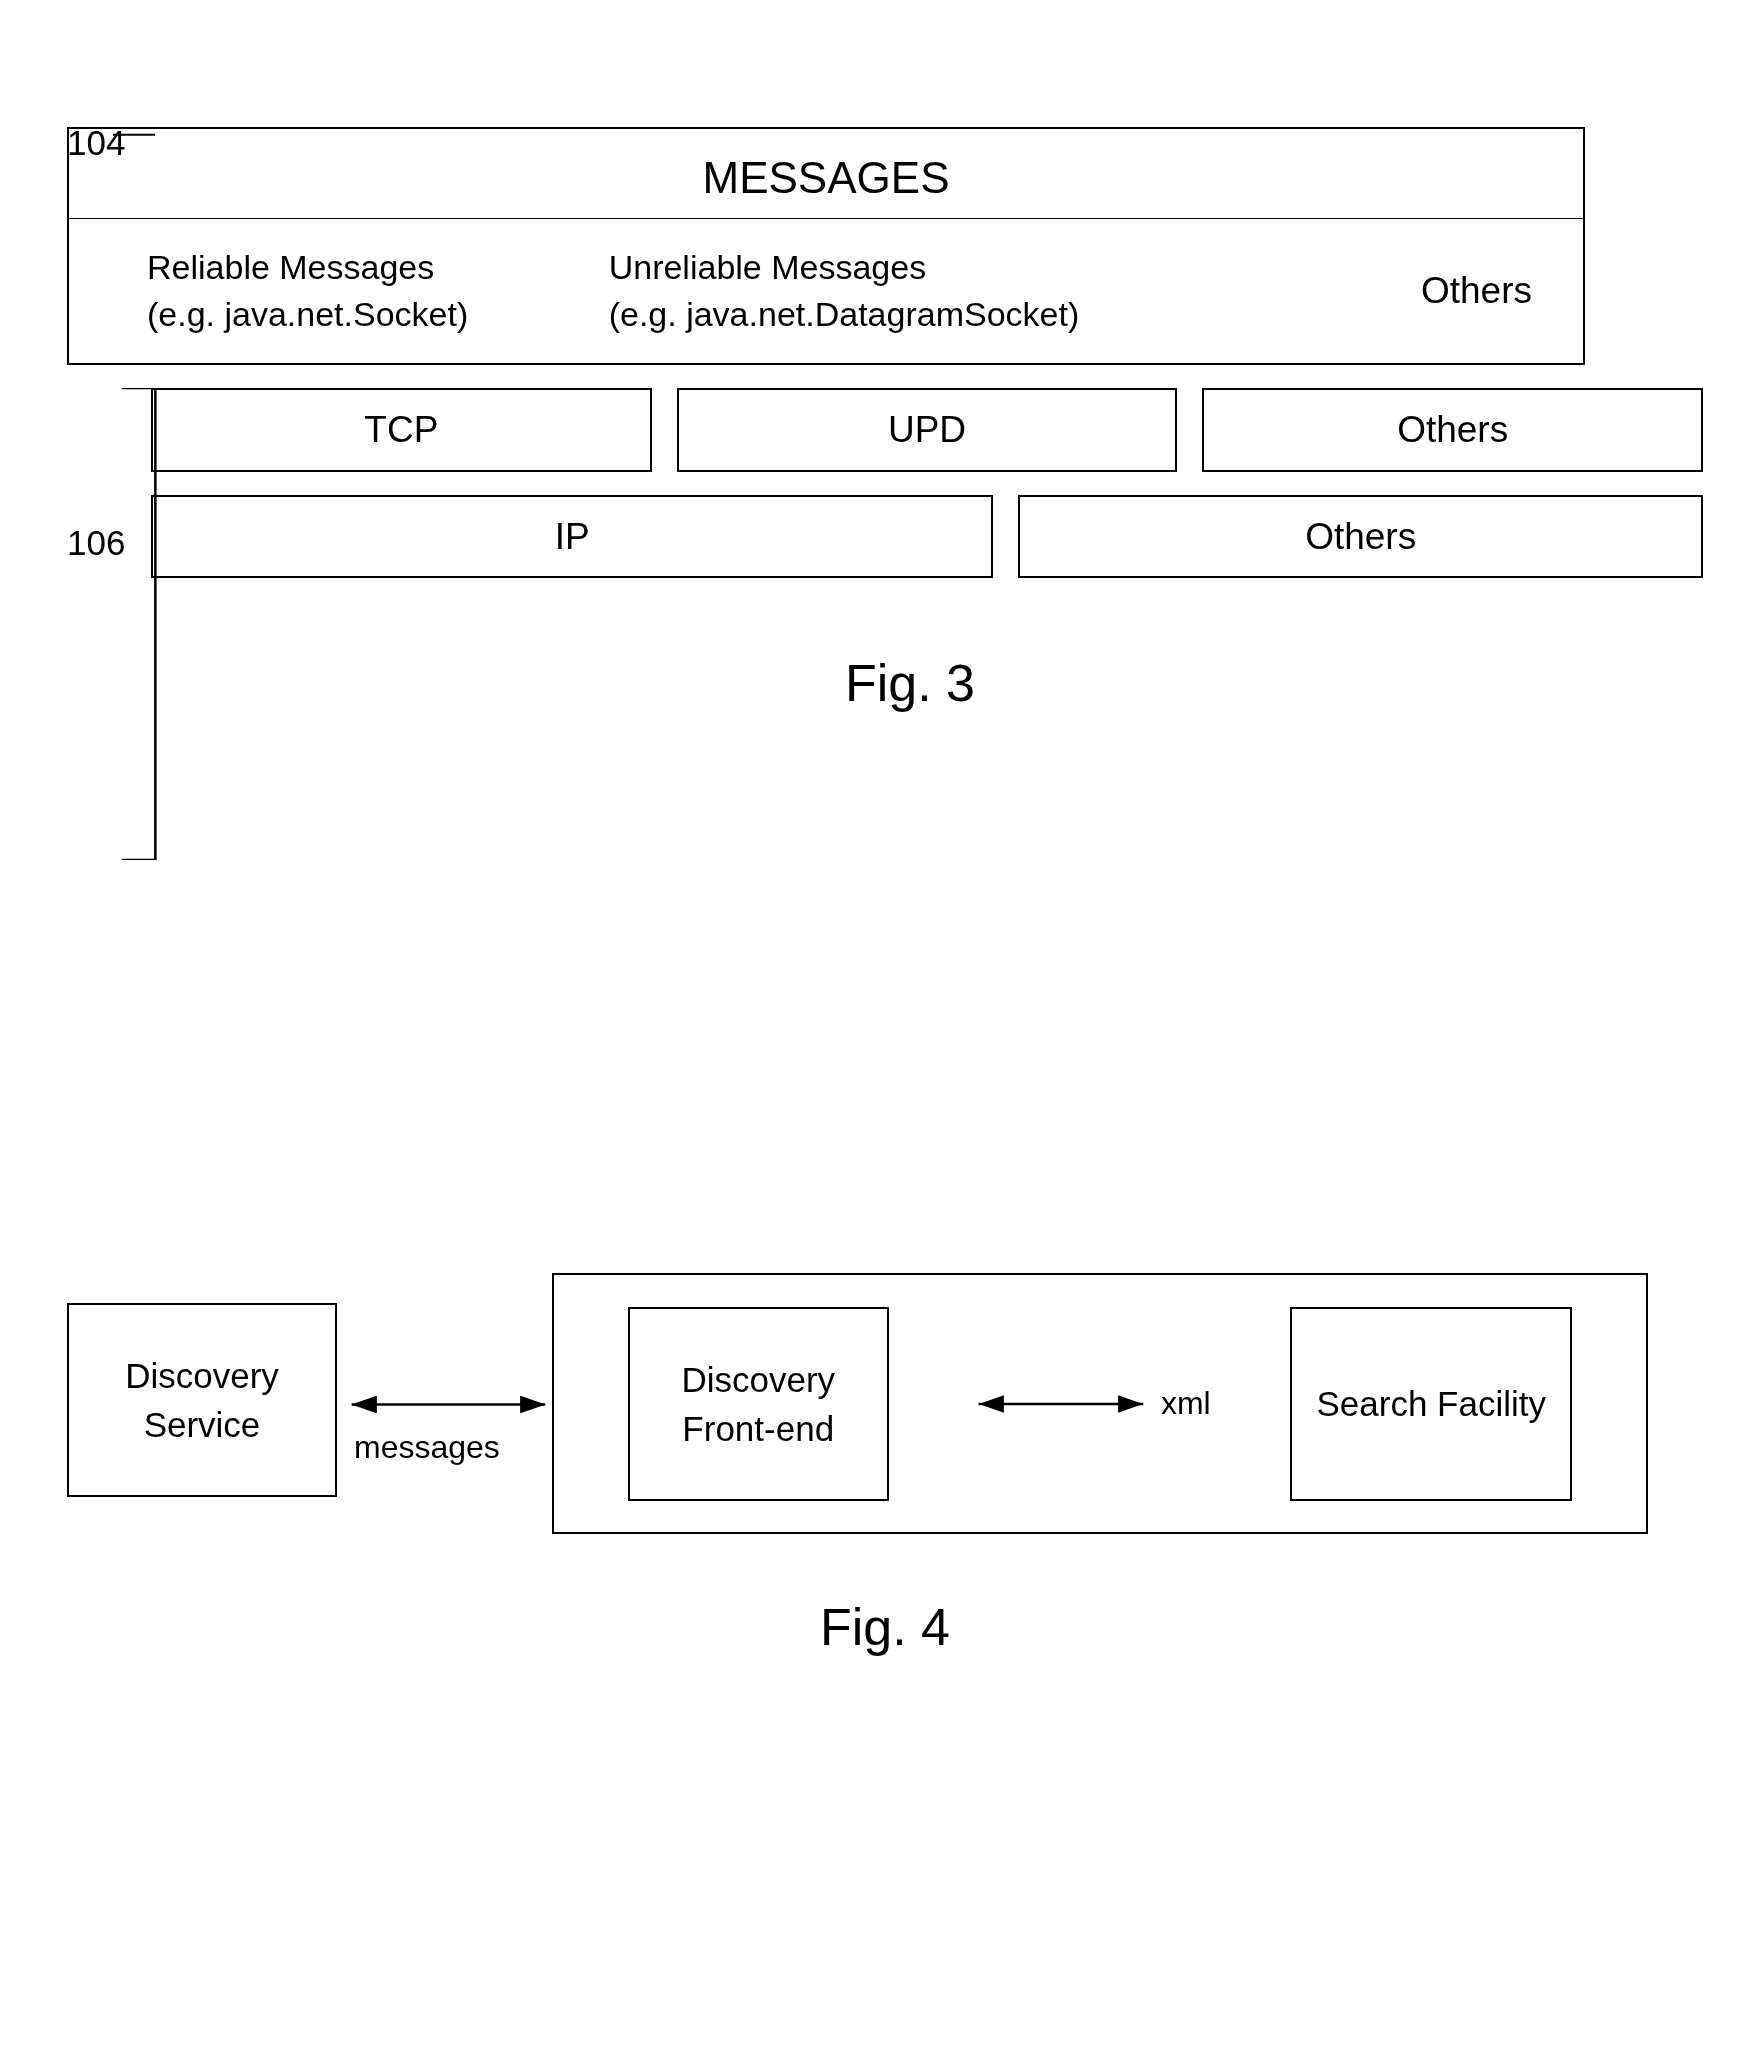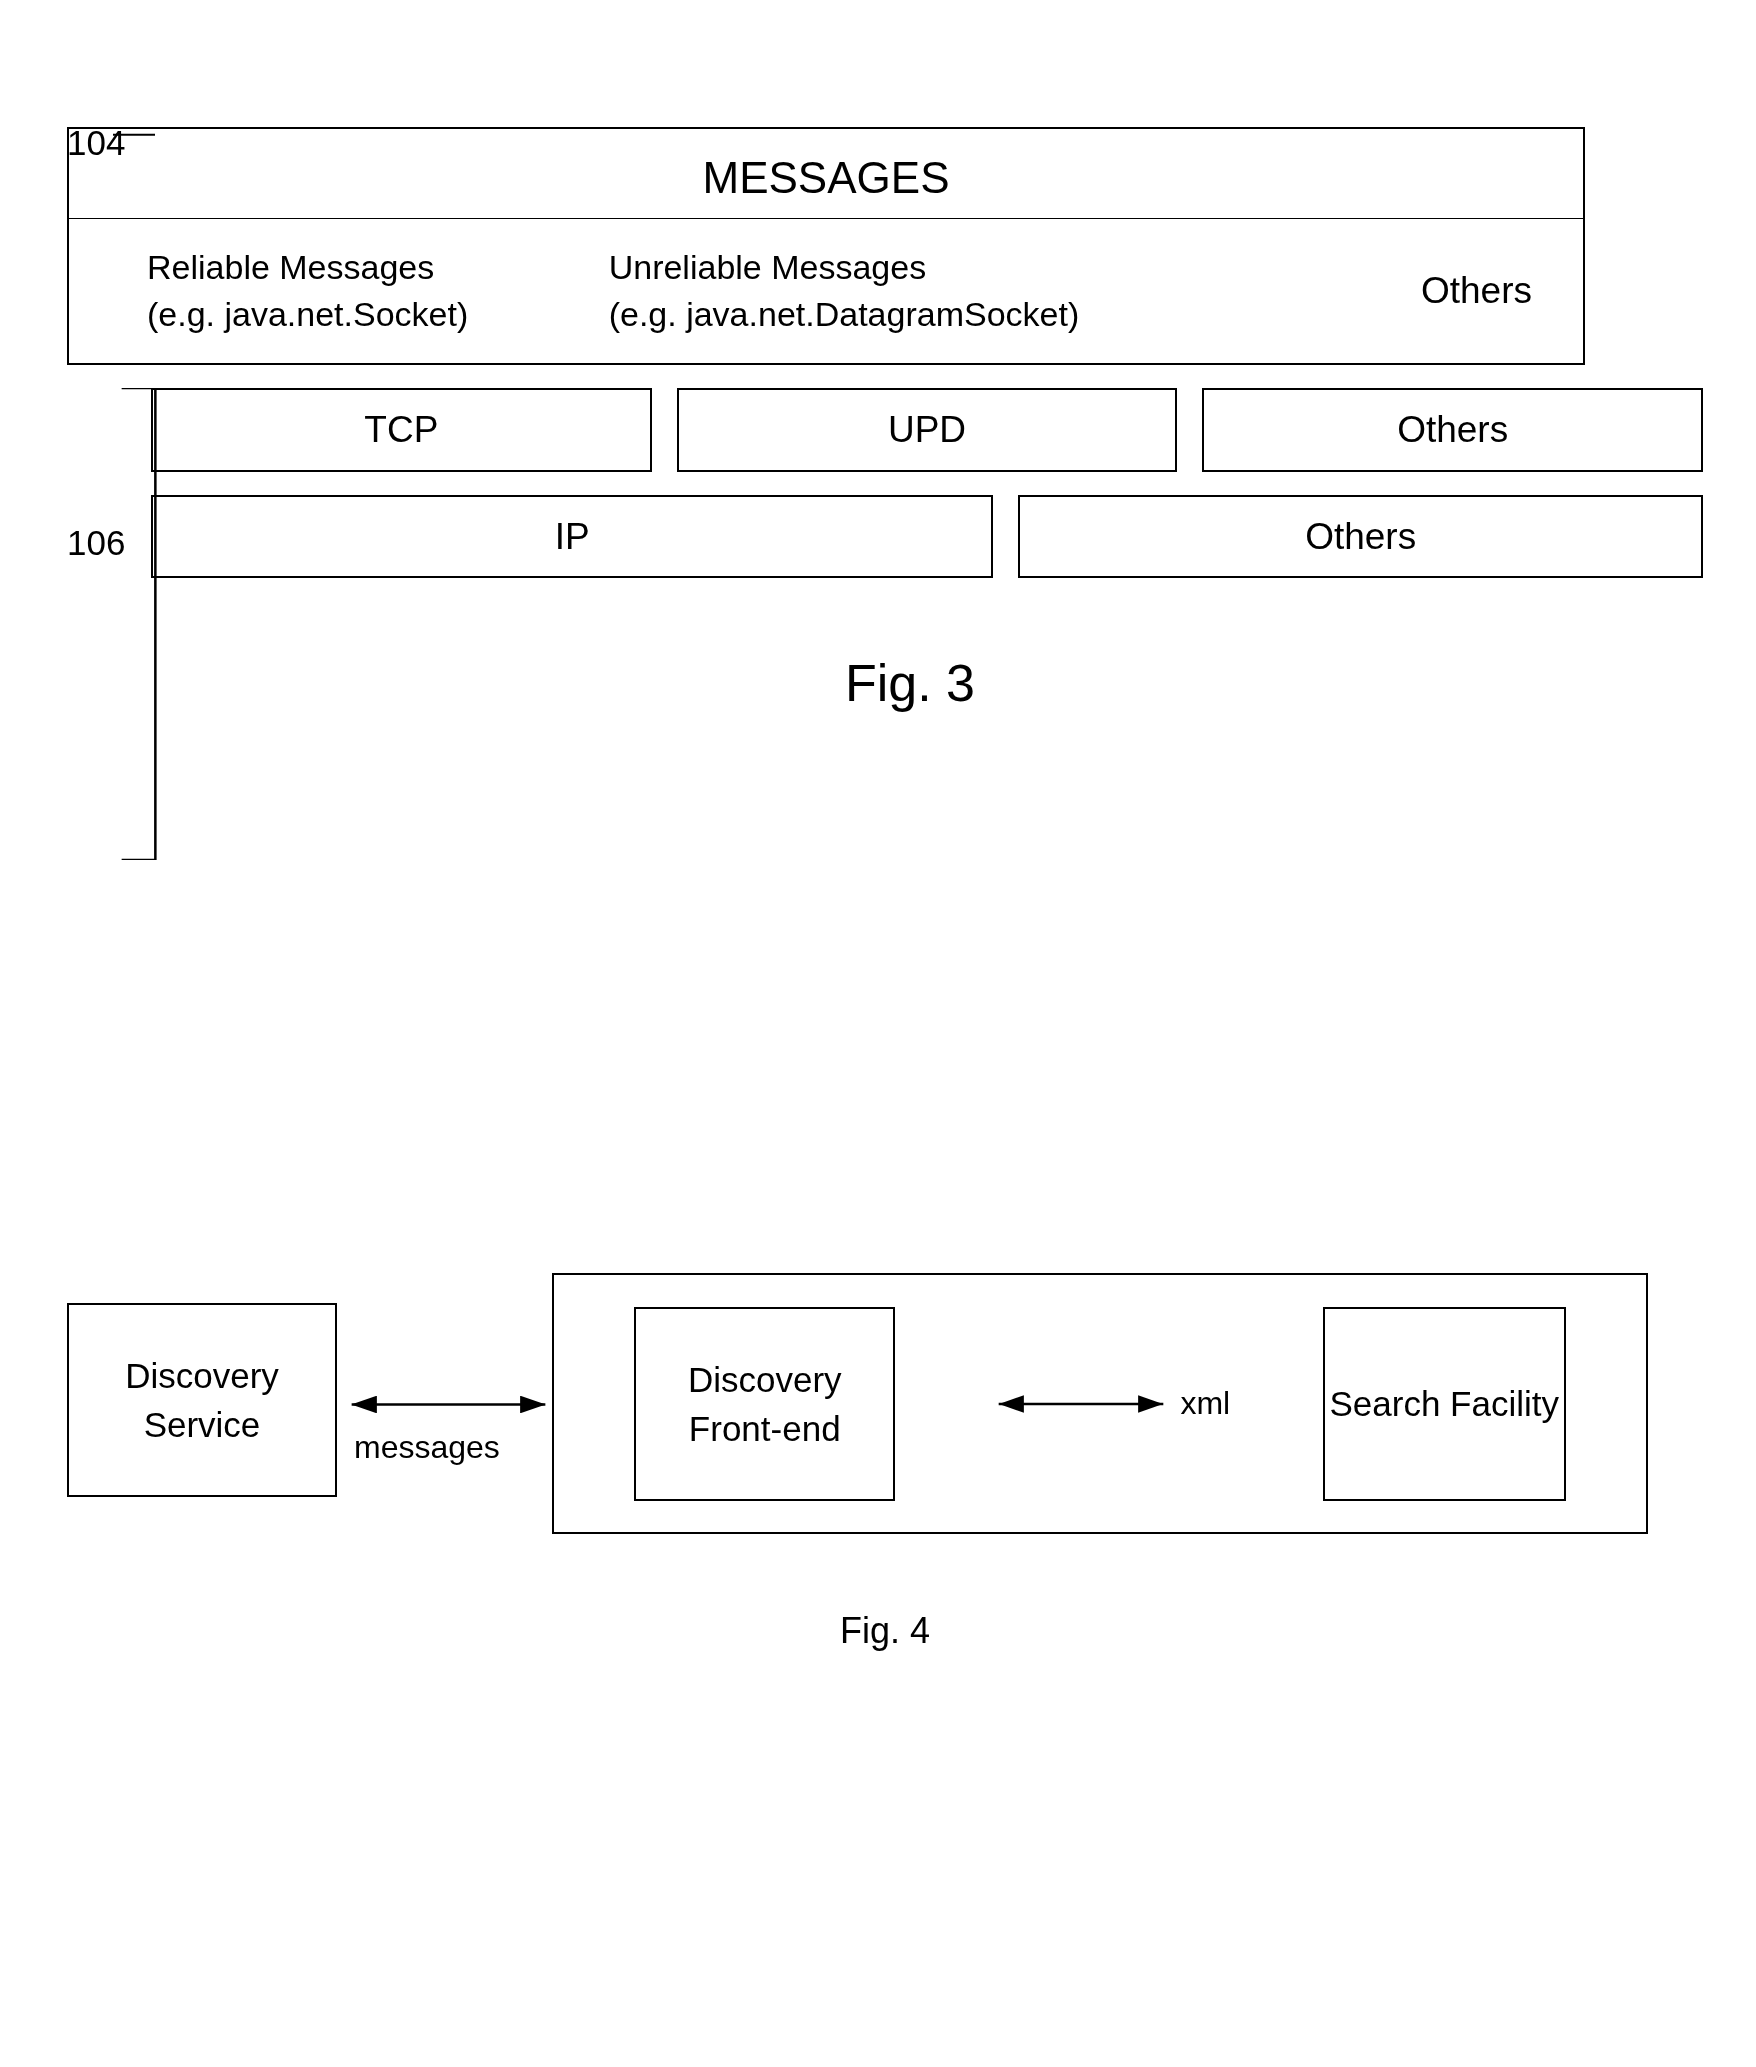--- a/index.html
+++ b/index.html
@@ -146,34 +146,34 @@
       align-items: center;
       justify-content: center;
       text-align: center;
       font-size: 35px;
       line-height: 1.4;
     }
 
     
     .box-search-facility {
       border: 2.5px solid #000;
-      width: 243px;
+      width: 282px;
       height: 194px;
       display: flex;
       align-items: center;
       justify-content: center;
       text-align: center;
       font-size: 35px;
       line-height: 1.4;
     }
 
     .fig4-caption {
       text-align: center;
-      font-size: 36px;
-      margin-top: 42px;
+      font-size: 52px;
+      margin-top: 29px;
     }
 
     
     .arrow-label {
       font-size: 32px;
       text-align: center;
     }
   </style>
 </head>
 <body>

